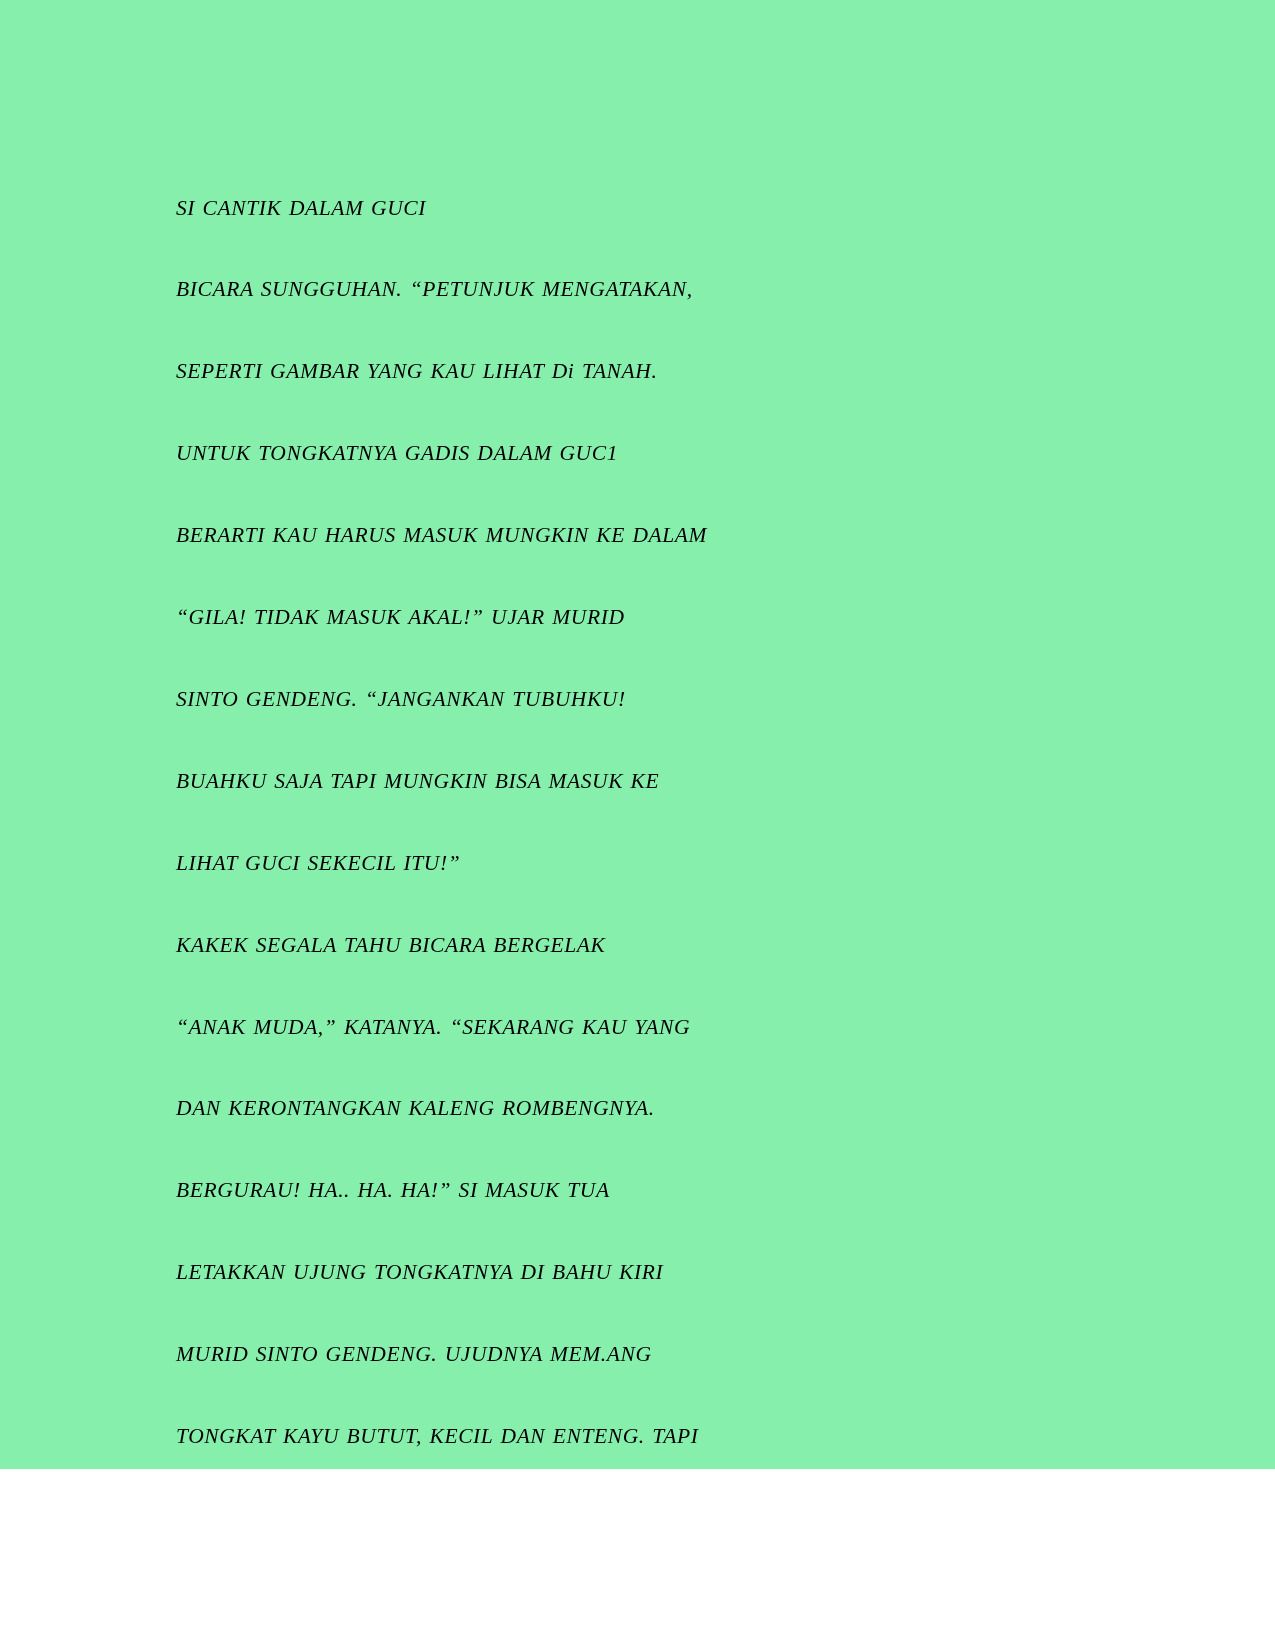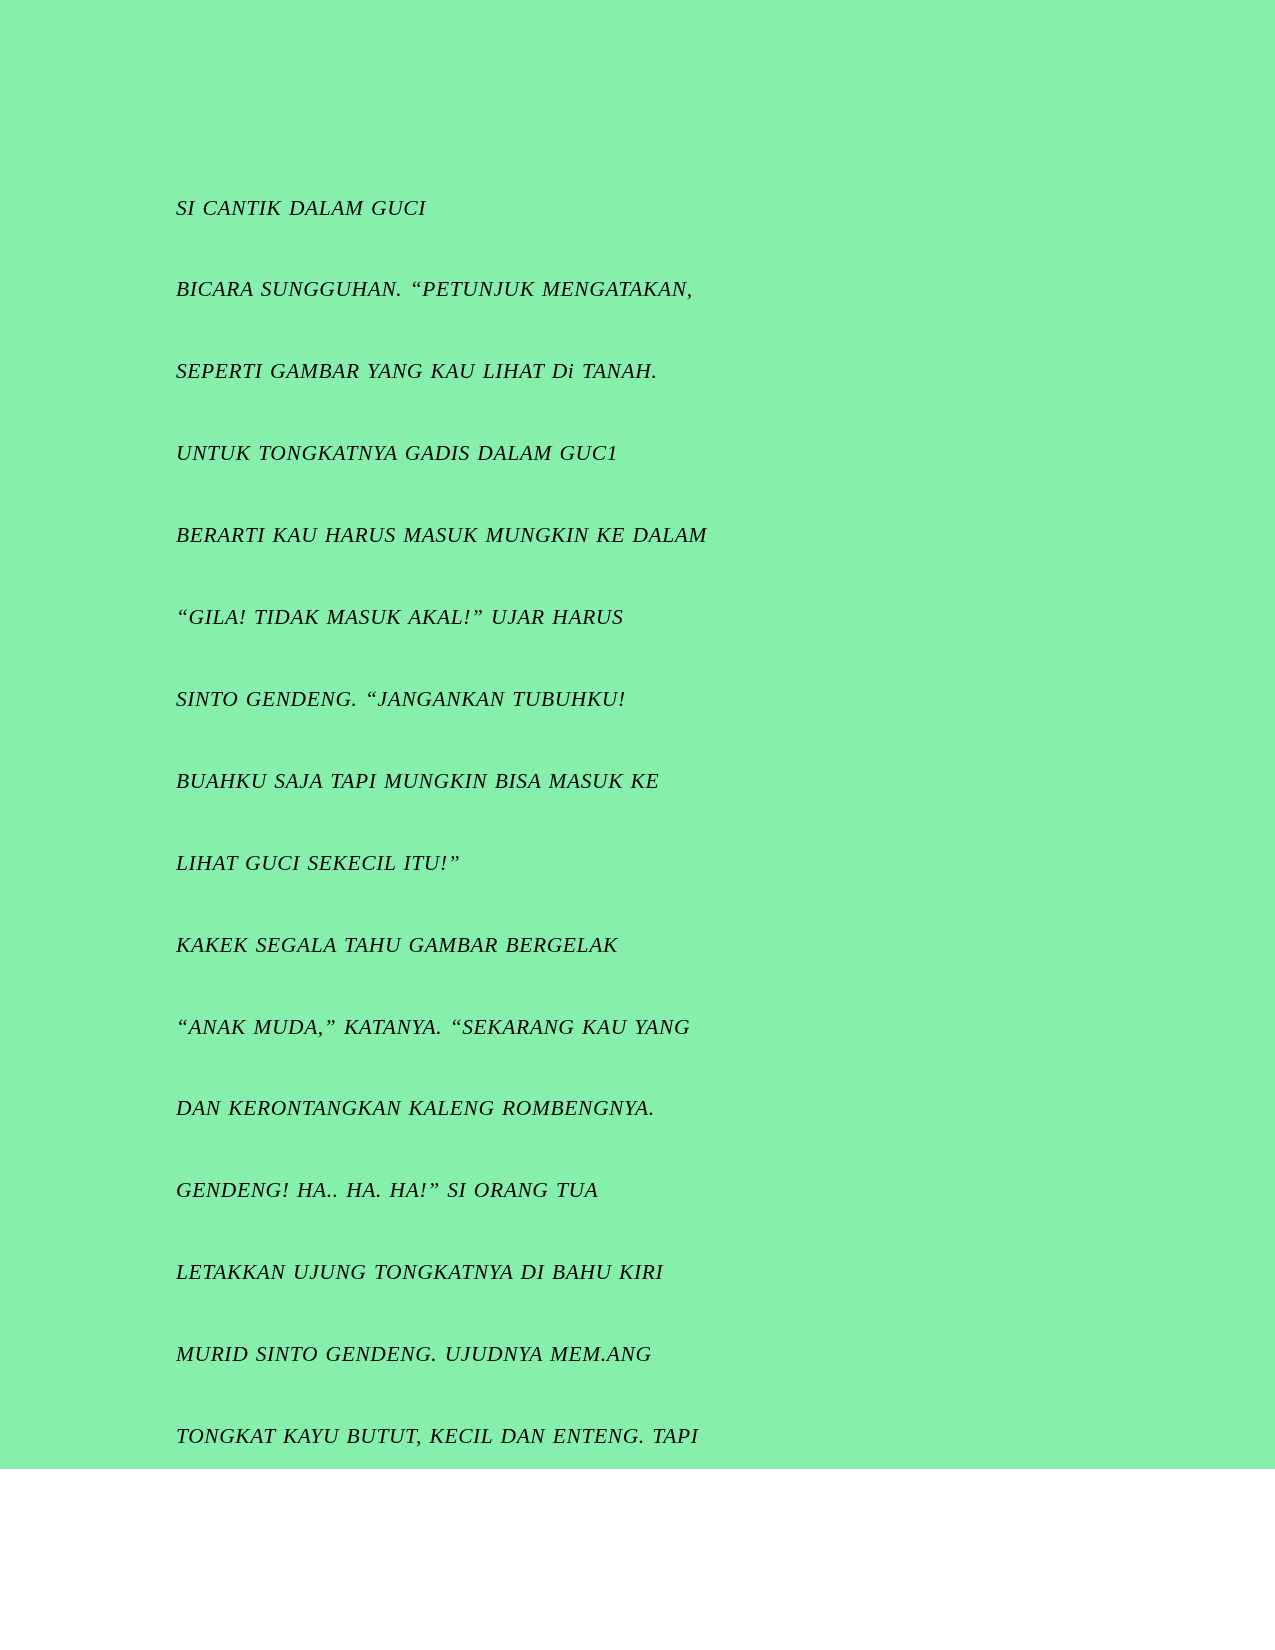--- a/index.html
+++ b/index.html
@@ -47,28 +47,28 @@
 
 <div class="page">
   <div class="content">
 
     <div class="excerpt">
       <span class="excerpt-line">SI CANTIK DALAM GUCI</span>
       <span class="excerpt-line">BICARA SUNGGUHAN. “PETUNJUK MENGATAKAN,</span>
       <span class="excerpt-line">SEPERTI GAMBAR YANG KAU LIHAT Di TANAH.</span>
       <span class="excerpt-line">UNTUK TONGKATNYA GADIS DALAM GUC1</span>
       <span class="excerpt-line">BERARTI KAU HARUS MASUK MUNGKIN KE DALAM</span>
-      <span class="excerpt-line">“GILA! TIDAK MASUK AKAL!” UJAR HARUS</span>
+      <span class="excerpt-line">“GILA! TIDAK MASUK AKAL!” UJAR MURID</span>
       <span class="excerpt-line">SINTO GENDENG. “JANGANKAN TUBUHKU!</span>
       <span class="excerpt-line">BUAHKU SAJA TAPI MUNGKIN BISA MASUK KE</span>
       <span class="excerpt-line">LIHAT GUCI SEKECIL ITU!”</span>
-      <span class="excerpt-line">KAKEK SEGALA TAHU GAMBAR BERGELAK</span>
+      <span class="excerpt-line">KAKEK SEGALA TAHU BICARA BERGELAK</span>
       <span class="excerpt-line">“ANAK MUDA,” KATANYA. “SEKARANG KAU YANG</span>
       <span class="excerpt-line">DAN KERONTANGKAN KALENG ROMBENGNYA.</span>
-      <span class="excerpt-line">GENDENG! HA.. HA. HA!” SI ORANG TUA</span>
+      <span class="excerpt-line">BERGURAU! HA.. HA. HA!” SI MASUK TUA</span>
       <span class="excerpt-line">LETAKKAN UJUNG TONGKATNYA DI BAHU KIRI</span>
       <span class="excerpt-line">MURID SINTO GENDENG. UJUDNYA MEM.ANG</span>
       <span class="excerpt-line">TONGKAT KAYU BUTUT, KECIL DAN ENTENG. TAPI</span>
       
       
       
     </div>
 
   </div>
 </div>

